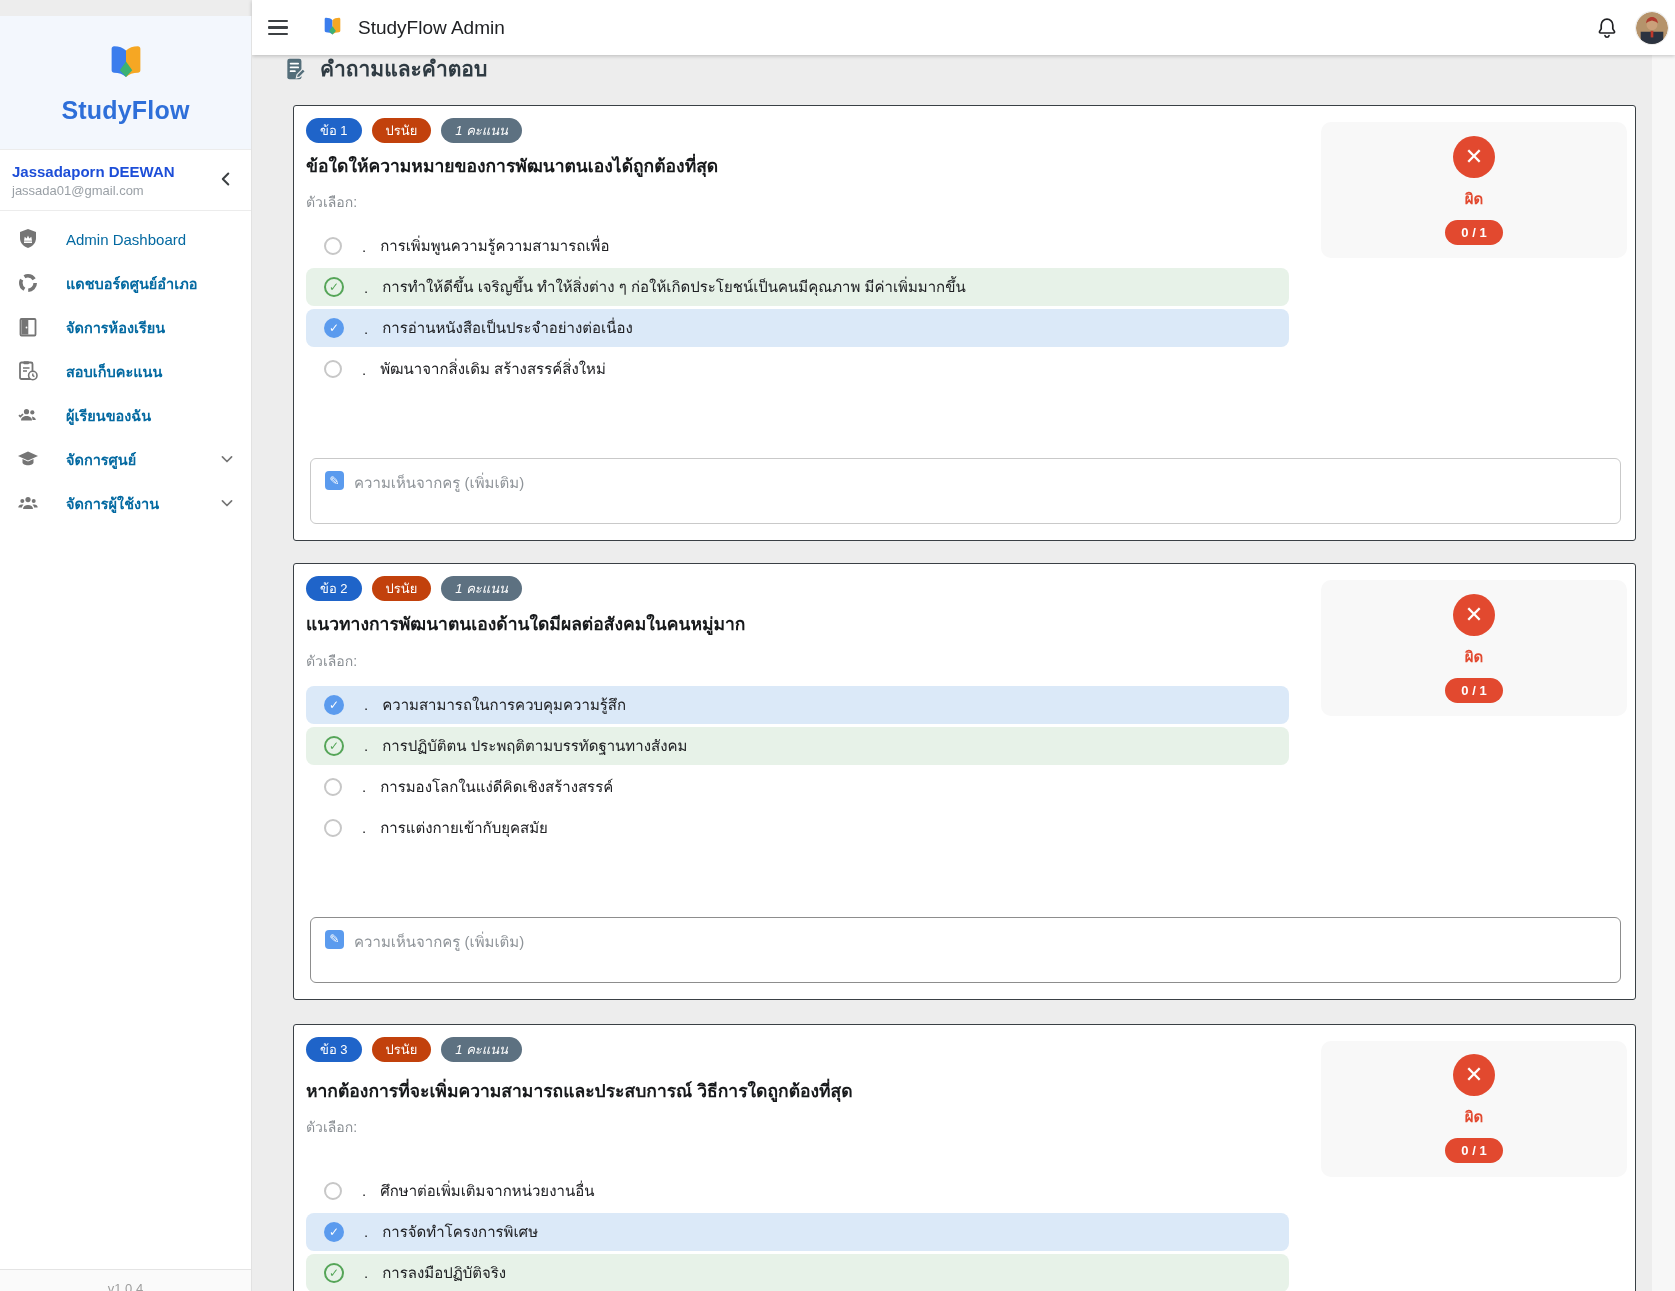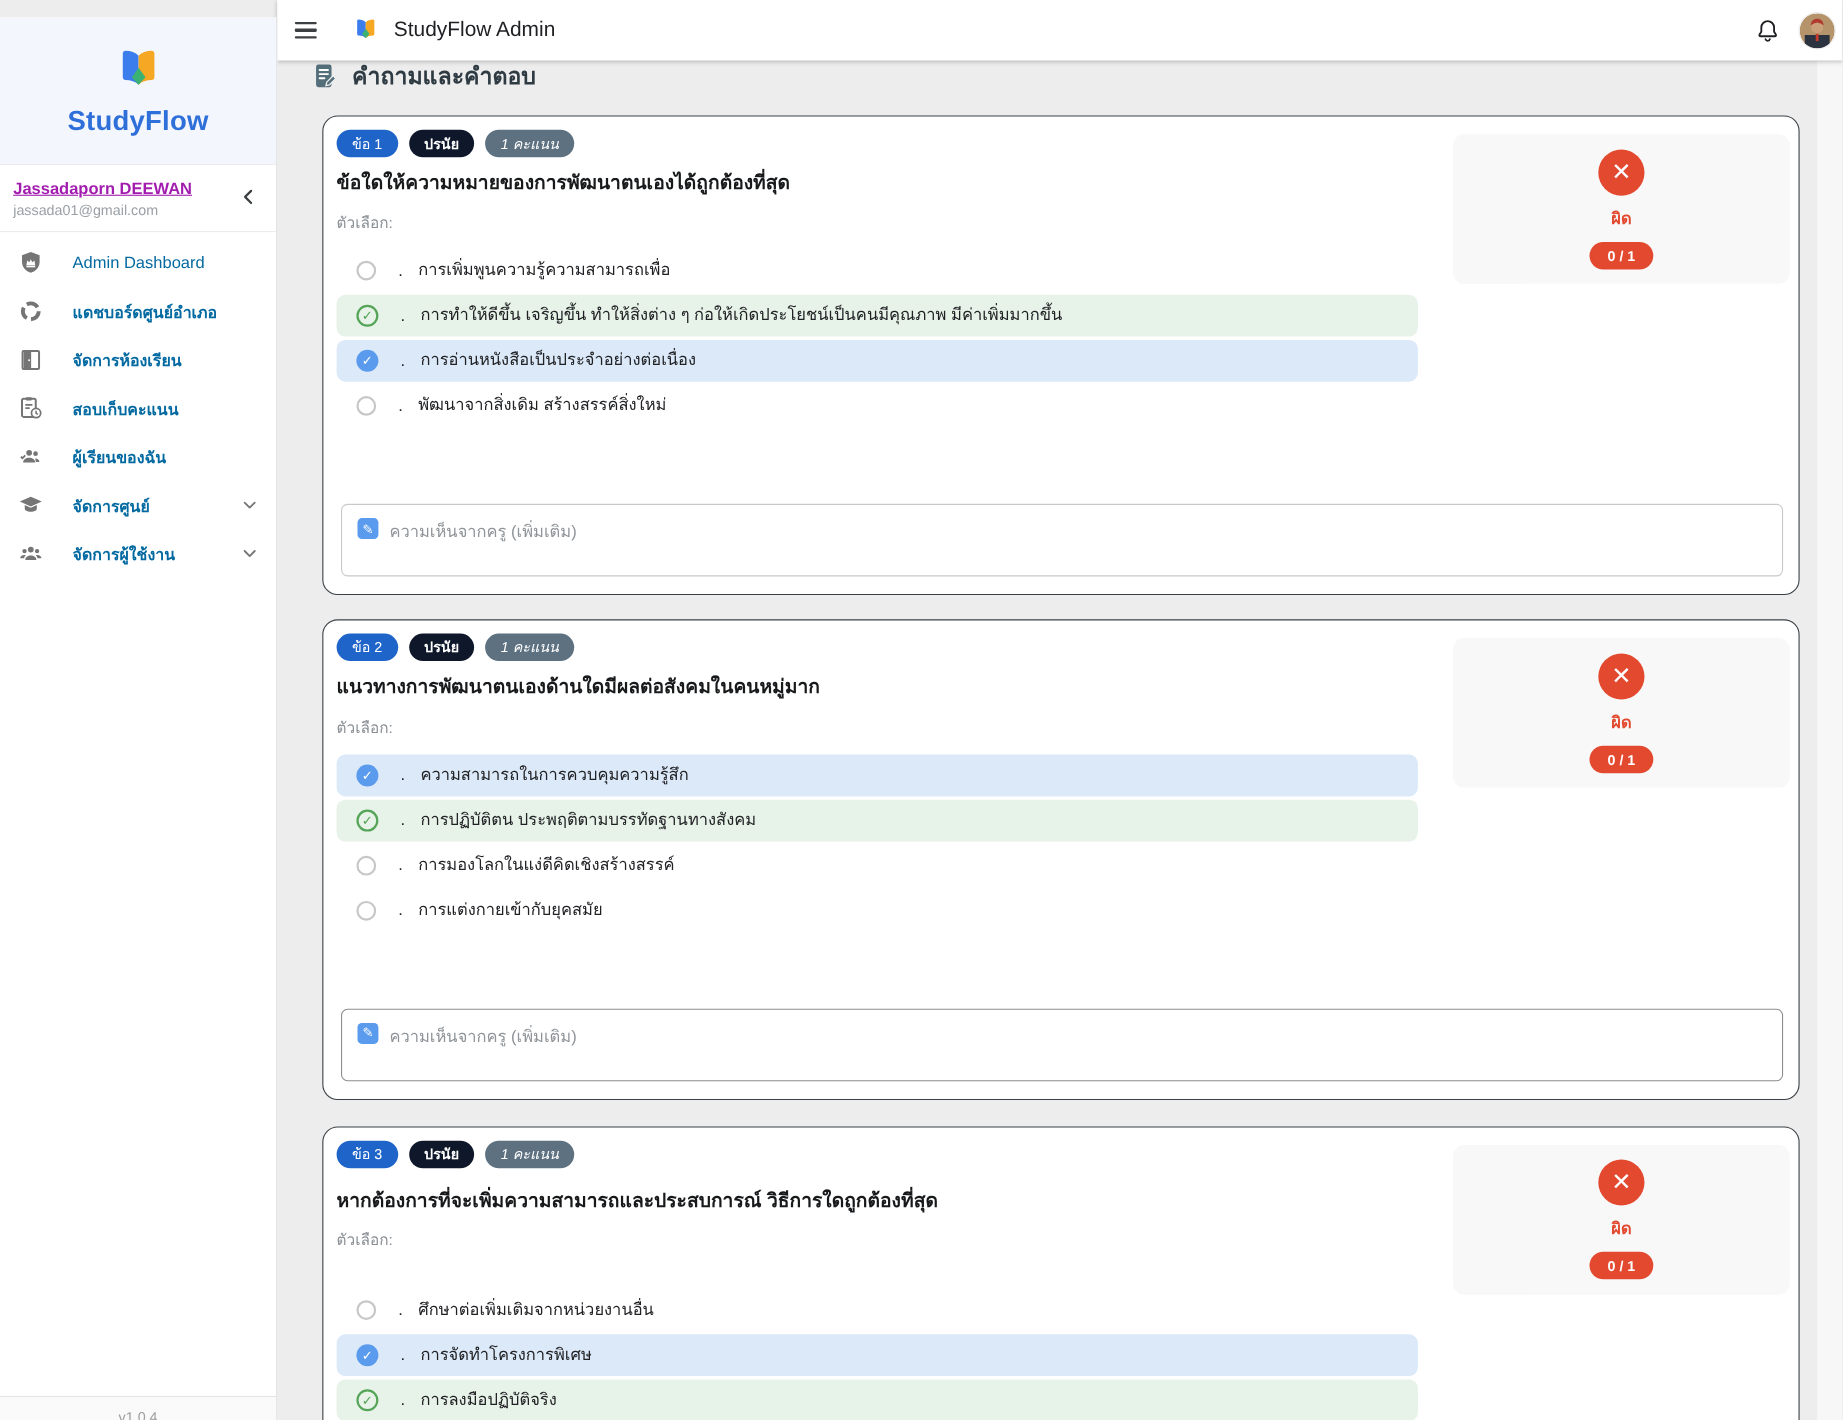--- a/index.html
+++ b/index.html
@@ -7,21 +7,21 @@
     font-family:"Liberation Sans","DejaVu Sans",sans-serif; background:#ededed; position:relative; }
 
   
   .sidebar { position:absolute; left:0; top:16px; width:252px; height:1291px;
     background:#fff; border-right:1px solid #e2e2e2; z-index:40; }
   .side-logo { height:133px; background:#f3f7fd; display:flex; flex-direction:column;
     align-items:center; justify-content:center; gap:9px; }
   .side-logo svg { width:46px; height:46px; }
   .brand { color:#2e6fd9; font-size:25px; font-weight:bold; letter-spacing:.2px; }
   .side-user { position:relative; padding:13px 14px 12px 12px; border-top:1px solid #ececec; border-bottom:1px solid #ececec; }
-  .u-name { font-size:15px; font-weight:bold; color:#a21caf;text-decoration:underline; }
+  .u-name { font-size:15px; font-weight:bold; color:#1d4ed8; }
   .u-mail { font-size:13px; color:#9aa0a6; margin-top:3px; }
   .collapse { position:absolute; right:14px; top:18px; width:22px; height:22px; cursor:pointer; }
   .nav { padding-top:6px; }
   .nav-item { height:44px; display:flex; align-items:center; padding:0 14px 0 16px; cursor:pointer; }
   .nav-ico { width:24px; height:24px; flex:0 0 24px; margin-right:26px; }
   .nav-lab { font-size:14.5px; color:#0369a1; font-weight:600; }
   .nav-lab.en { font-weight:400; font-size:15px; }
   .nav-chev { margin-left:auto; width:20px; height:20px; }
   .side-foot { position:absolute; left:0; right:0; bottom:0; height:38px; background:#fafafa;
     border-top:1px solid #e4e4e4; display:flex; align-items:center; justify-content:center;
@@ -44,28 +44,28 @@
   
   .content { position:absolute; left:252px; top:55px; width:1400px; bottom:0;
     background:#ededed; overflow:hidden; }
   .scroll-gutter { position:absolute; right:0; top:55px; width:23px; bottom:0; background:#f7f7f7; z-index:10; }
   .section-head { margin:-3px 0 0 31px; height:33px; display:flex; align-items:center; gap:11px; }
   .section-head svg { width:26px; height:26px; }
   .section-title { font-size:21px; font-weight:bold; color:#2f3b43; }
 
   
   .qcard { position:relative; margin-left:41px; margin-top:20px; width:1343px;
-    background:#fff; border:1px solid #3a4045; border-radius:14px; padding:12px 16px 16px 12px; }
+    background:#fff; border:1px solid #3a4045; border-radius:3px; padding:12px 16px 16px 12px; }
   .qcard + .qcard { margin-top:22px; }
   .qcard.q3 { margin-top:24px; }
   .badges { display:flex; gap:10px; }
   .badge { height:25px; border-radius:13px; color:#fff; font-size:13px;
     display:inline-flex; align-items:center; padding:0 14px; white-space:nowrap; }
   .badge.num  { background:#1f64c9; }
-  .badge.type { background:#0f172a;font-weight:bold; }
+  .badge.type { background:#c2410c; }
   .badge.pts  { background:#5d7181;font-style:italic; }
   .q-title { margin-top:10px; font-size:17.5px; font-weight:bold; color:#17191b; max-width:920px; line-height:1.5; }
   .q3 .q-title { margin-top:16px; }
   .opt-label { margin-top:12px; font-size:14px; color:#8a8f94; }
   .opts { margin-top:14px; width:983px; display:flex; flex-direction:column; gap:3px; }
   .q3 .opts { margin-top:34px; }
   .opt { min-height:38px; border-radius:8px; display:flex; align-items:center; padding:8px 12px 8px 18px; }
   .opt.correct  { background:#e7f2e8; }
   .opt.selected { background:#dbe9f8; }
   .radio { width:18px; height:18px; border-radius:50%; border:2px solid #c7c7c7; flex:0 0 18px; }

